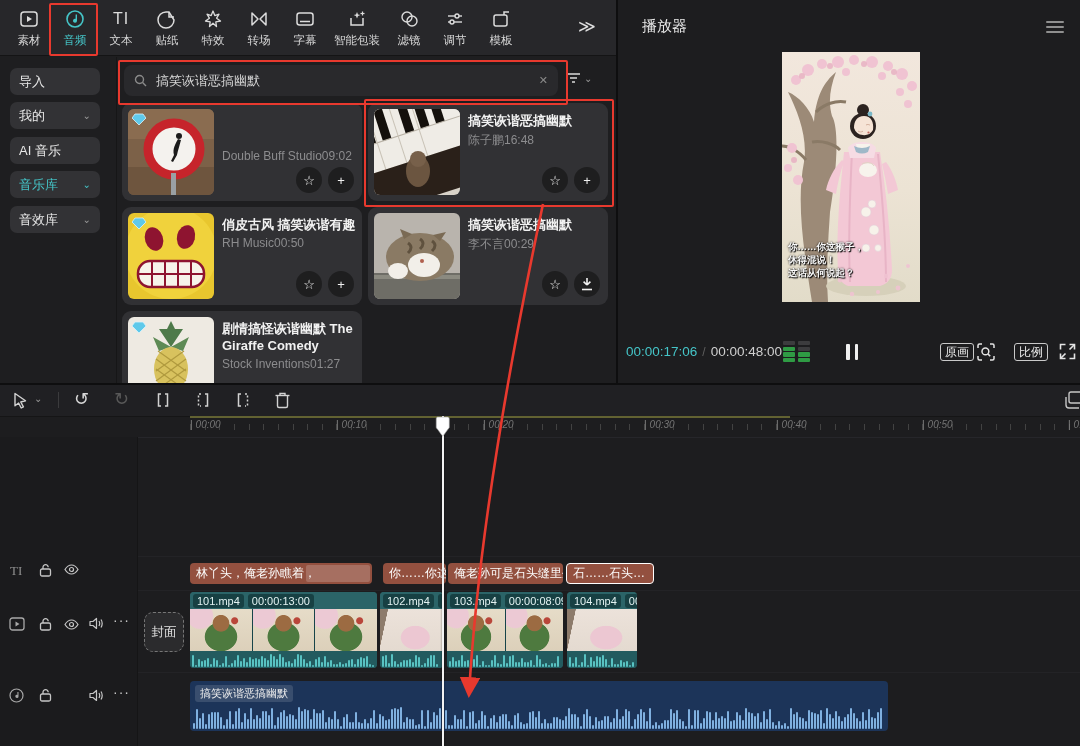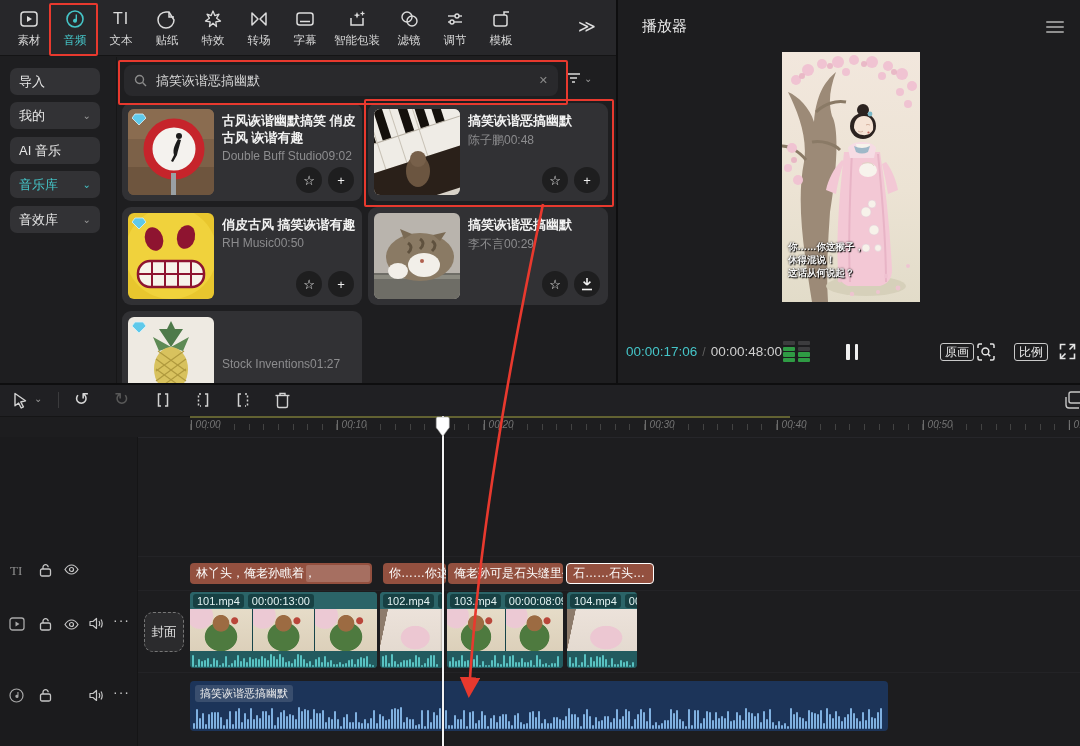--- a/index.html
+++ b/index.html
@@ -266,21 +266,20 @@
               <path d="M50 30c-2 4-6 10-4 16l-3 6 2 1 4-7c1-5 3-11 4-15z" fill="#1b1b1b"></path>
               <circle cx="51" cy="27" r="3" fill="#1b1b1b"></circle>
               <rect x="43" y="64" width="5" height="22" fill="#9aa0a4"></rect>
             </svg>
         </div>
         <span class="vip">
           <svg width="14" height="12" viewBox="0 0 14 12">
               <path d="M3 1h8l3 4-7 7L0 5z" fill="#5fc9ea" stroke="#d9f2fb" stroke-width=".8"></path>
             </svg>
         </span>
-        <div class="ctitle">古风诙谐幽默搞笑 俏皮古风 诙谐有趣</div>
         <div class="cmeta" style="top:46px;"><span>Double Buff Studio</span><span>09:02</span></div>
         <div class="cbtns">
           <div class="cbtn">☆</div>
           <div class="cbtn">+</div>
         </div>
       </div>
 
       <div class="card">
         <div class="thumb">
           <svg width="86" height="86" viewBox="0 0 86 86">
@@ -296,21 +295,21 @@
                 <line x1="8" y1="-10" x2="8" y2="50" stroke="#c8c2b6" stroke-width="1"></line>
                 <line x1="30" y1="-10" x2="30" y2="50" stroke="#c8c2b6" stroke-width="1"></line>
                 <line x1="52" y1="-10" x2="52" y2="50" stroke="#c8c2b6" stroke-width="1"></line>
                 <rect x="-10" y="50" width="110" height="40" fill="#2a2019"></rect>
               </g>
               <ellipse cx="44" cy="62" rx="12" ry="16" fill="#6b5540"></ellipse>
               <circle cx="44" cy="50" r="8" fill="#77604a"></circle>
             </svg>
         </div>
         <div class="ctitle">搞笑诙谐恶搞幽默</div>
-        <div class="cmeta" style="top:29px;"><span>陈子鹏</span><span>00:48</span></div>
+        <div class="cmeta" style="top:29px;"><span>陈子鹏</span><span>16:48</span></div>
         <div class="cbtns">
           <div class="cbtn">☆</div>
           <div class="cbtn">+</div>
         </div>
       </div>
 
       <div class="card">
         <div class="thumb">
           <svg width="86" height="86" viewBox="0 0 86 86">
               <rect width="86" height="86" fill="#e8c62e"></rect>
@@ -385,20 +384,21 @@
                 <line x1="58" y1="52" x2="30" y2="72"></line>
                 <line x1="56" y1="34" x2="28" y2="54"></line>
               </g>
             </svg>
         </div>
         <span class="vip">
           <svg width="14" height="12" viewBox="0 0 14 12">
               <path d="M3 1h8l3 4-7 7L0 5z" fill="#5fc9ea" stroke="#d9f2fb" stroke-width=".8"></path>
             </svg>
         </span>
+        <div class="ctitle">剧情搞怪诙谐幽默 The Giraffe Comedy</div>
         <div class="cmeta" style="top:46px;"><span>Stock Inventions</span><span>01:27</span></div>
       </div>
 
 
     </div>
   </div>
 
   <div id="player-panel">
     <div id="player-title">播放器</div>
     <div id="hamburger">

